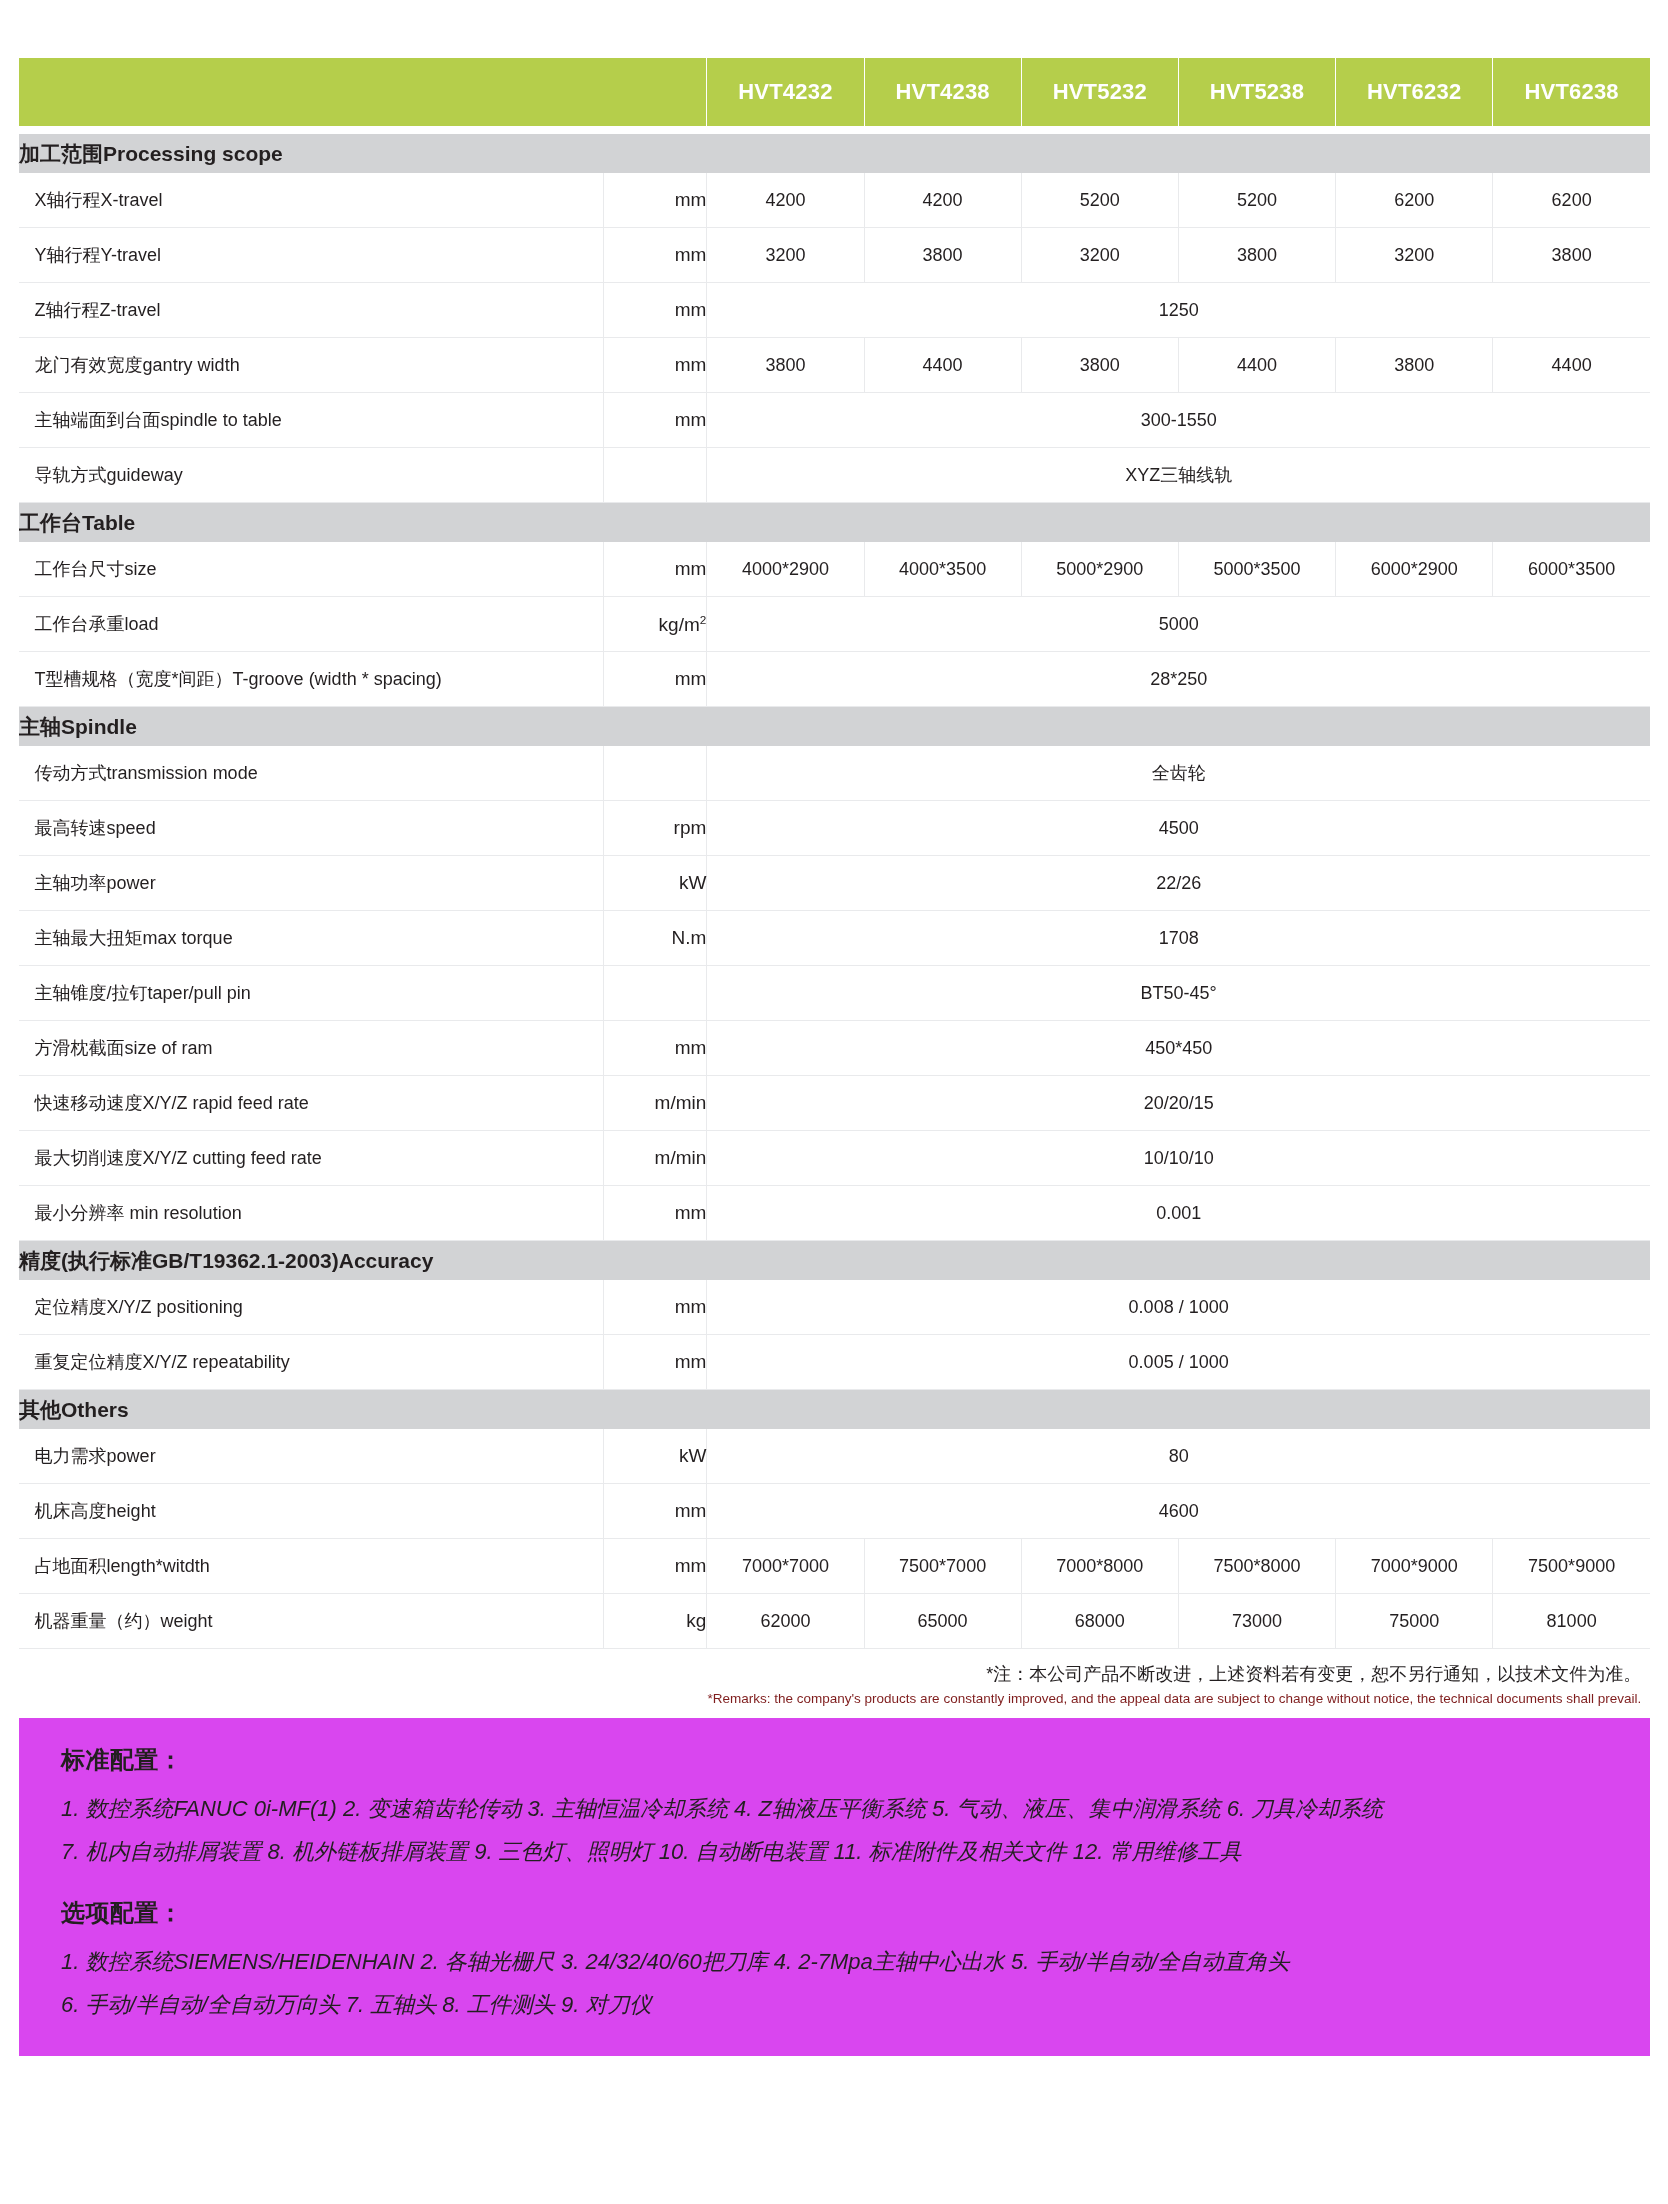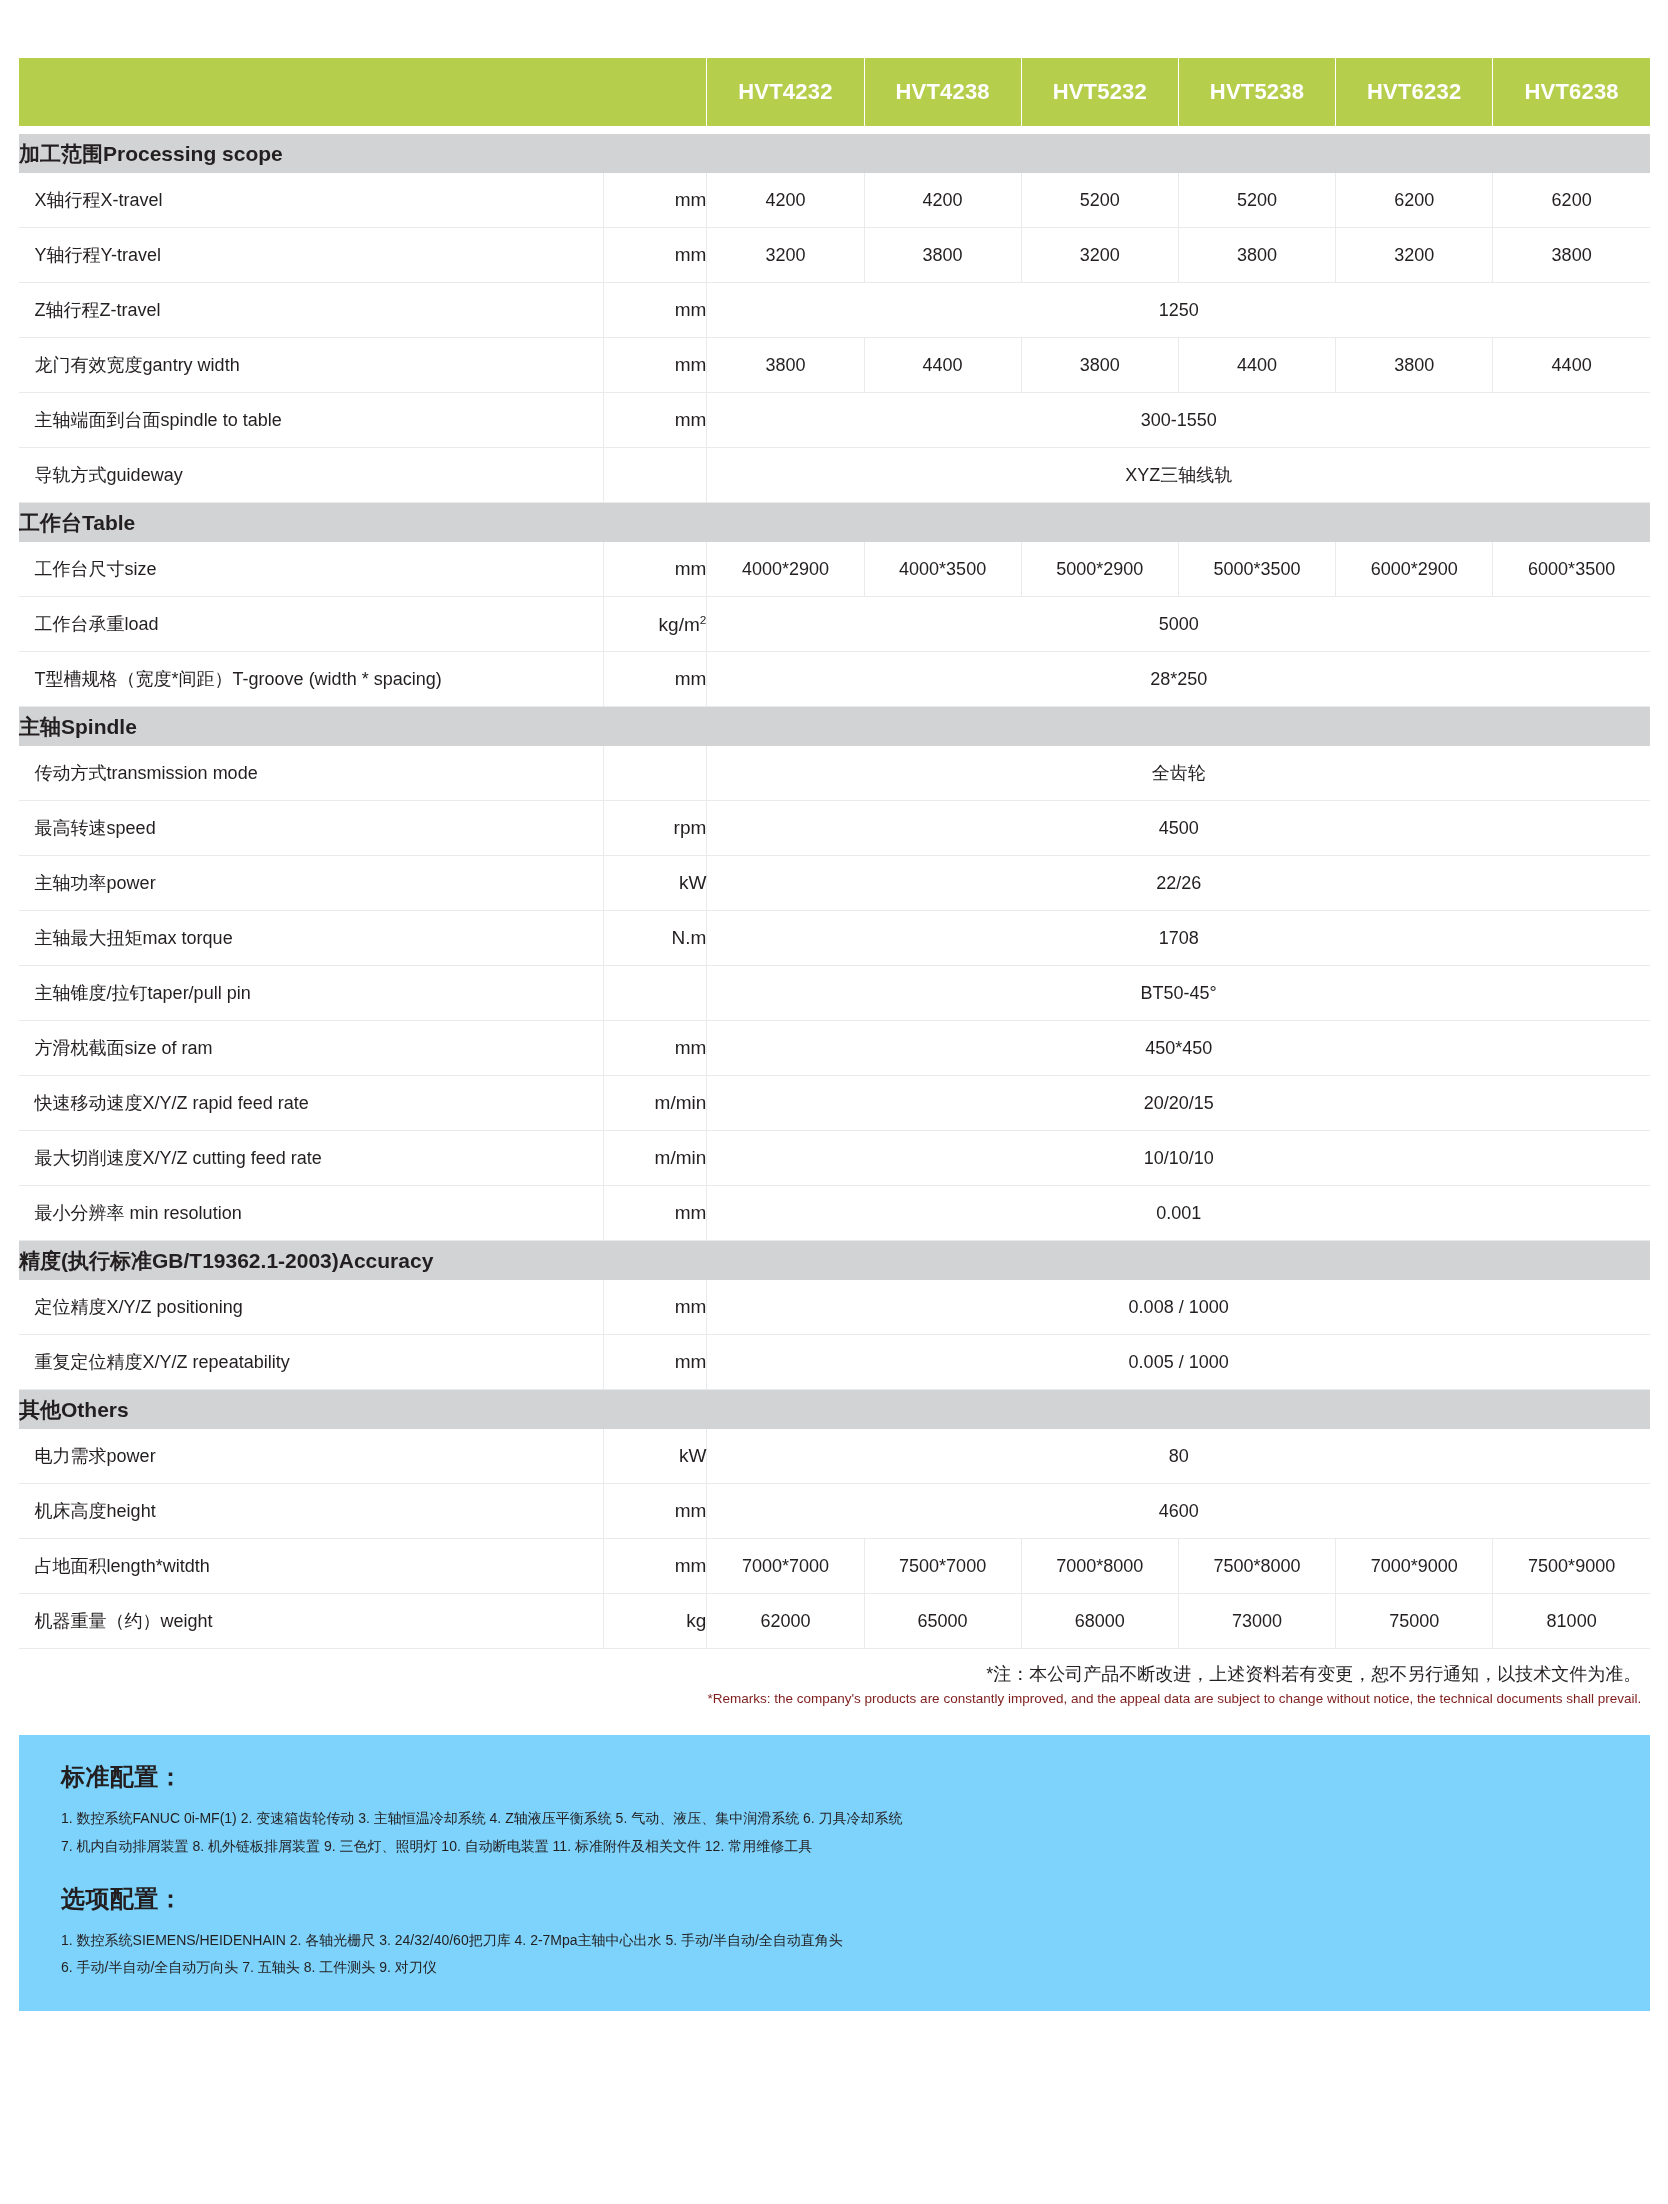--- a/index.html
+++ b/index.html
@@ -104,35 +104,36 @@
     line-height: 1.5;
   }
   .remarks .en {
     font-size: 13.5px;
     color: #7f1d1d;
     line-height: 1.6;
   }
 
   
   .config {
-    margin-top: 22px;
-    background: #7dd3fc;
+    margin-top: 5px;
+    background: #d946ef;
     padding: 26px 42px 29.5px 42px;
     box-sizing: border-box;
   }
   .config h3 {
     margin: 0 0 12px 0;
     font-size: 24px;
     font-weight: bold;
     letter-spacing: 0.4px;
   }
   .config .line {
-    font-size: 14px;
+    font-size: 22px;
     line-height: 1.95;
     white-space: nowrap;
+    font-style: italic;
   }
   .config .block + .block { margin-top: 22.6px; }
 </style>
 </head>
 <body>
 
 <div class="page">
 
   <table class="spec">
     <colgroup>

